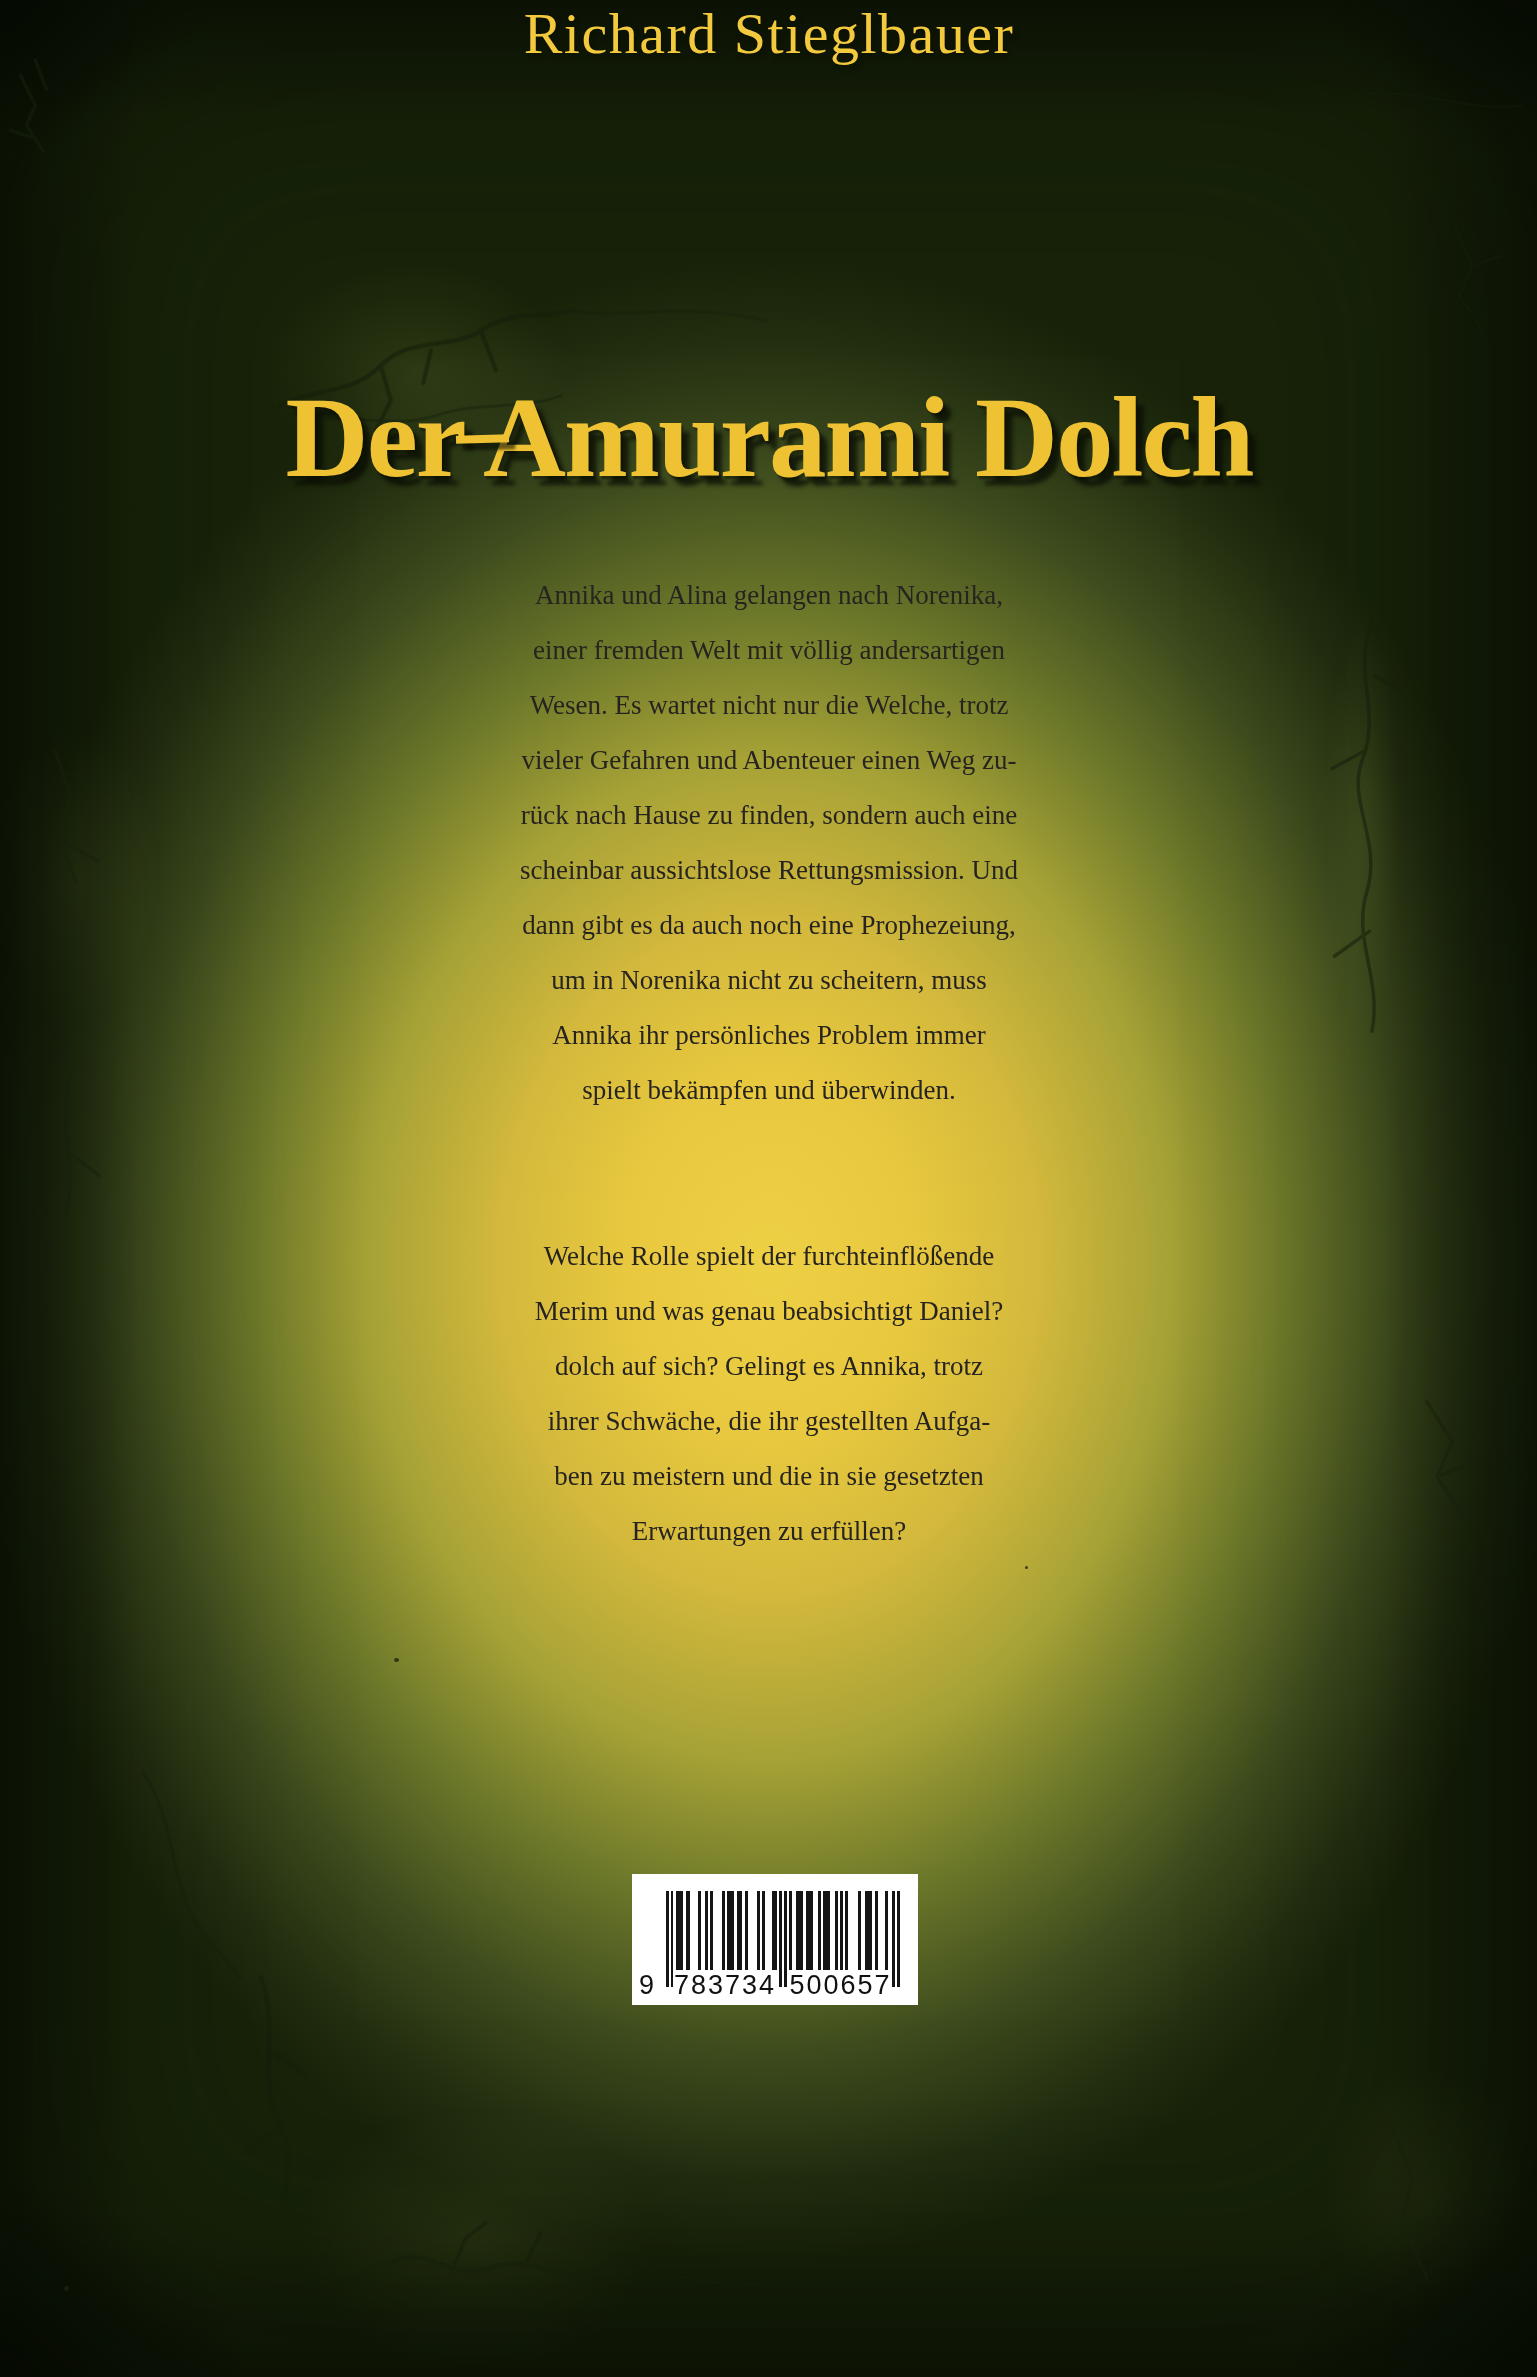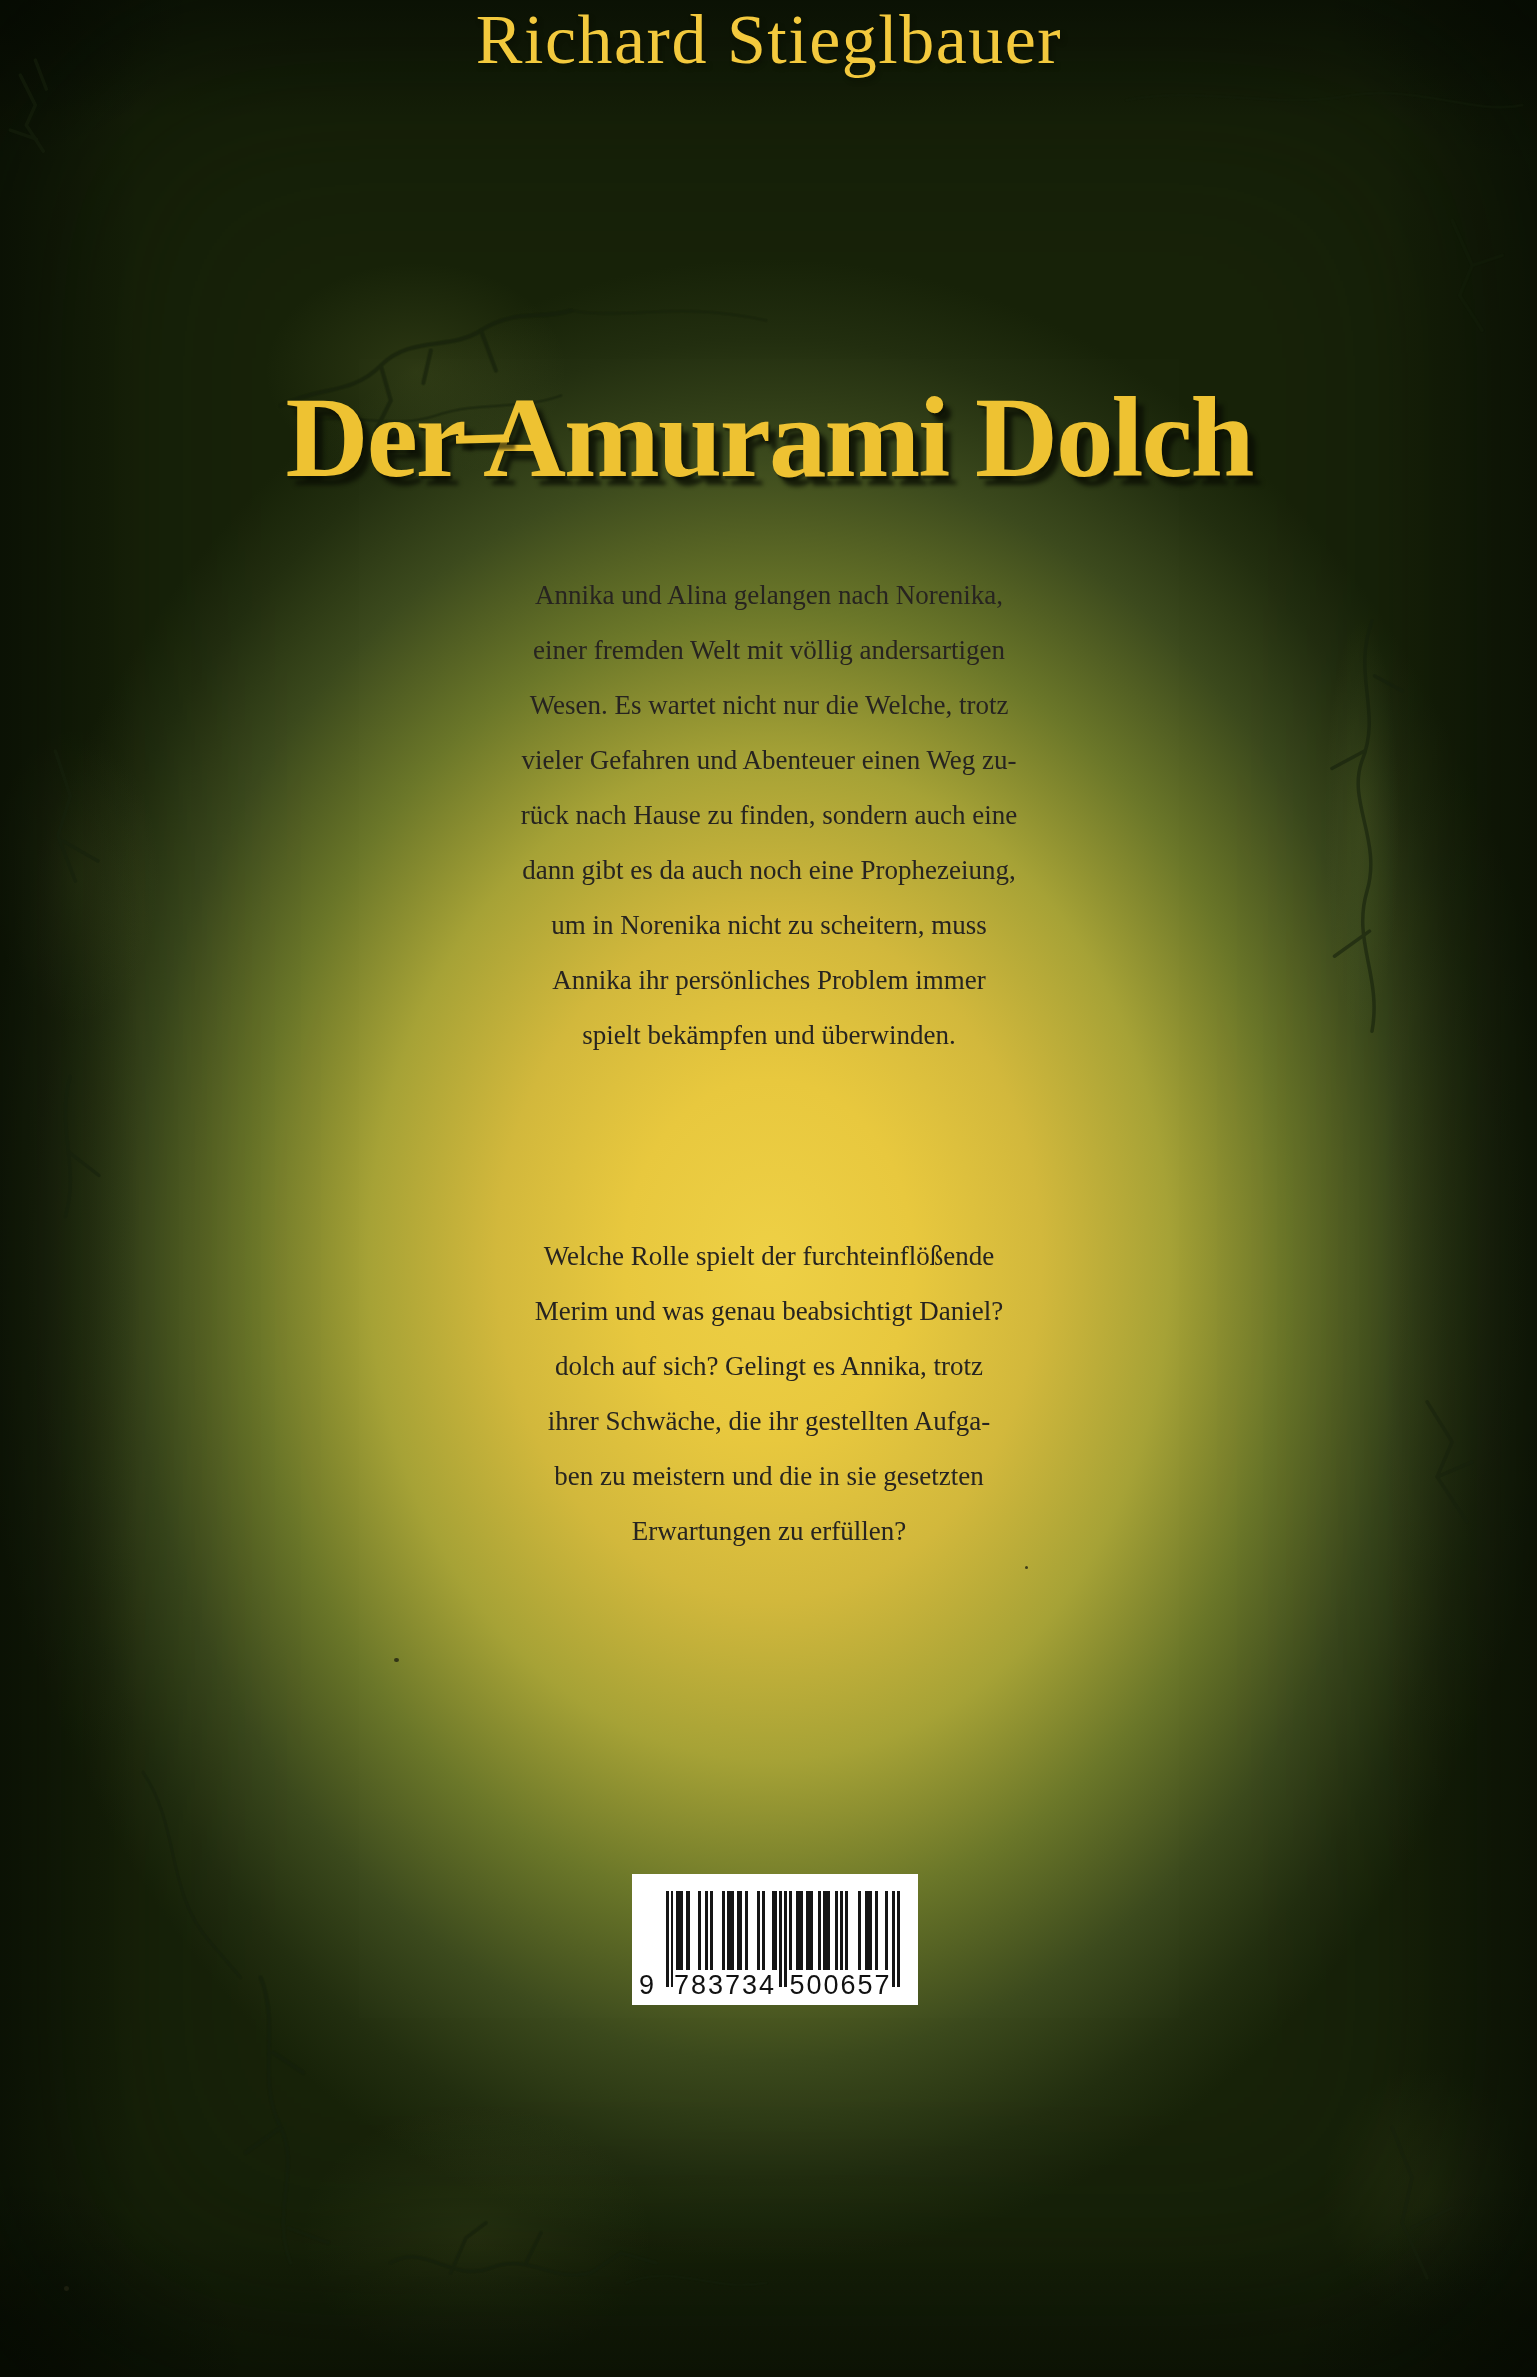--- a/index.html
+++ b/index.html
@@ -25,21 +25,21 @@
       radial-gradient(ellipse 150px 180px at 1427px 2193px, rgba(128,142,62,.13), rgba(128,142,62,0) 70%),
       radial-gradient(ellipse 801px 1001px at 50% 53%, #eed045 0%, #e8c83e 18%, #d2b83c 34%, #a6a236 50%, #6b7729 65%, #3c4a1d 80%, #232f10 92%, #182309 100%),
       #182309;
     box-shadow: inset 0 0 250px 60px rgba(8,12,4,.55);
   }
   .cracks { position: absolute; left: 0; top: 0; width: 1538px; height: 2377px; }
   .author {
     position: absolute;
     left: 0; top: 580; width: 100%;
     text-align: center;
-    font-size: 70px;
+    font-size: 58px;
     letter-spacing: 1.5px;
     color: #f3c93d;
     text-shadow: 2.5px 3.5px 4px rgba(10,14,4,.5);
   }
   .title {
     position: absolute;
     left: 0; top: 372px; width: 100%;
     text-align: center;
     font-size: 115px;
     font-weight: bold;
@@ -145,20 +145,21 @@
 
   <div class="title">Der Amurami Dolch</div>
   <div class="title-dash"></div>
 
   <div class="blurb para1">
       <div>Annika und Alina gelangen nach Norenika,</div>
       <div>einer fremden Welt mit völlig andersartigen</div>
       <div>Wesen. Es wartet nicht nur die Welche, trotz</div>
       <div>vieler Gefahren und Abenteuer einen Weg zu-</div>
       <div>rück nach Hause zu finden, sondern auch eine</div>
+      <div>scheinbar aussichtslose Rettungsmission. Und</div>
       <div>dann gibt es da auch noch eine Prophezeiung,</div>
       <div>um in Norenika nicht zu scheitern, muss</div>
       <div>Annika ihr persönliches Problem immer</div>
       <div>spielt bekämpfen und überwinden.</div>
     </div>
 
   <div class="blurb para2">
       <div>Welche Rolle spielt der furchteinflößende</div>
       <div>Merim und was genau beabsichtigt Daniel?</div>
       <div>dolch auf sich? Gelingt es Annika, trotz</div>

